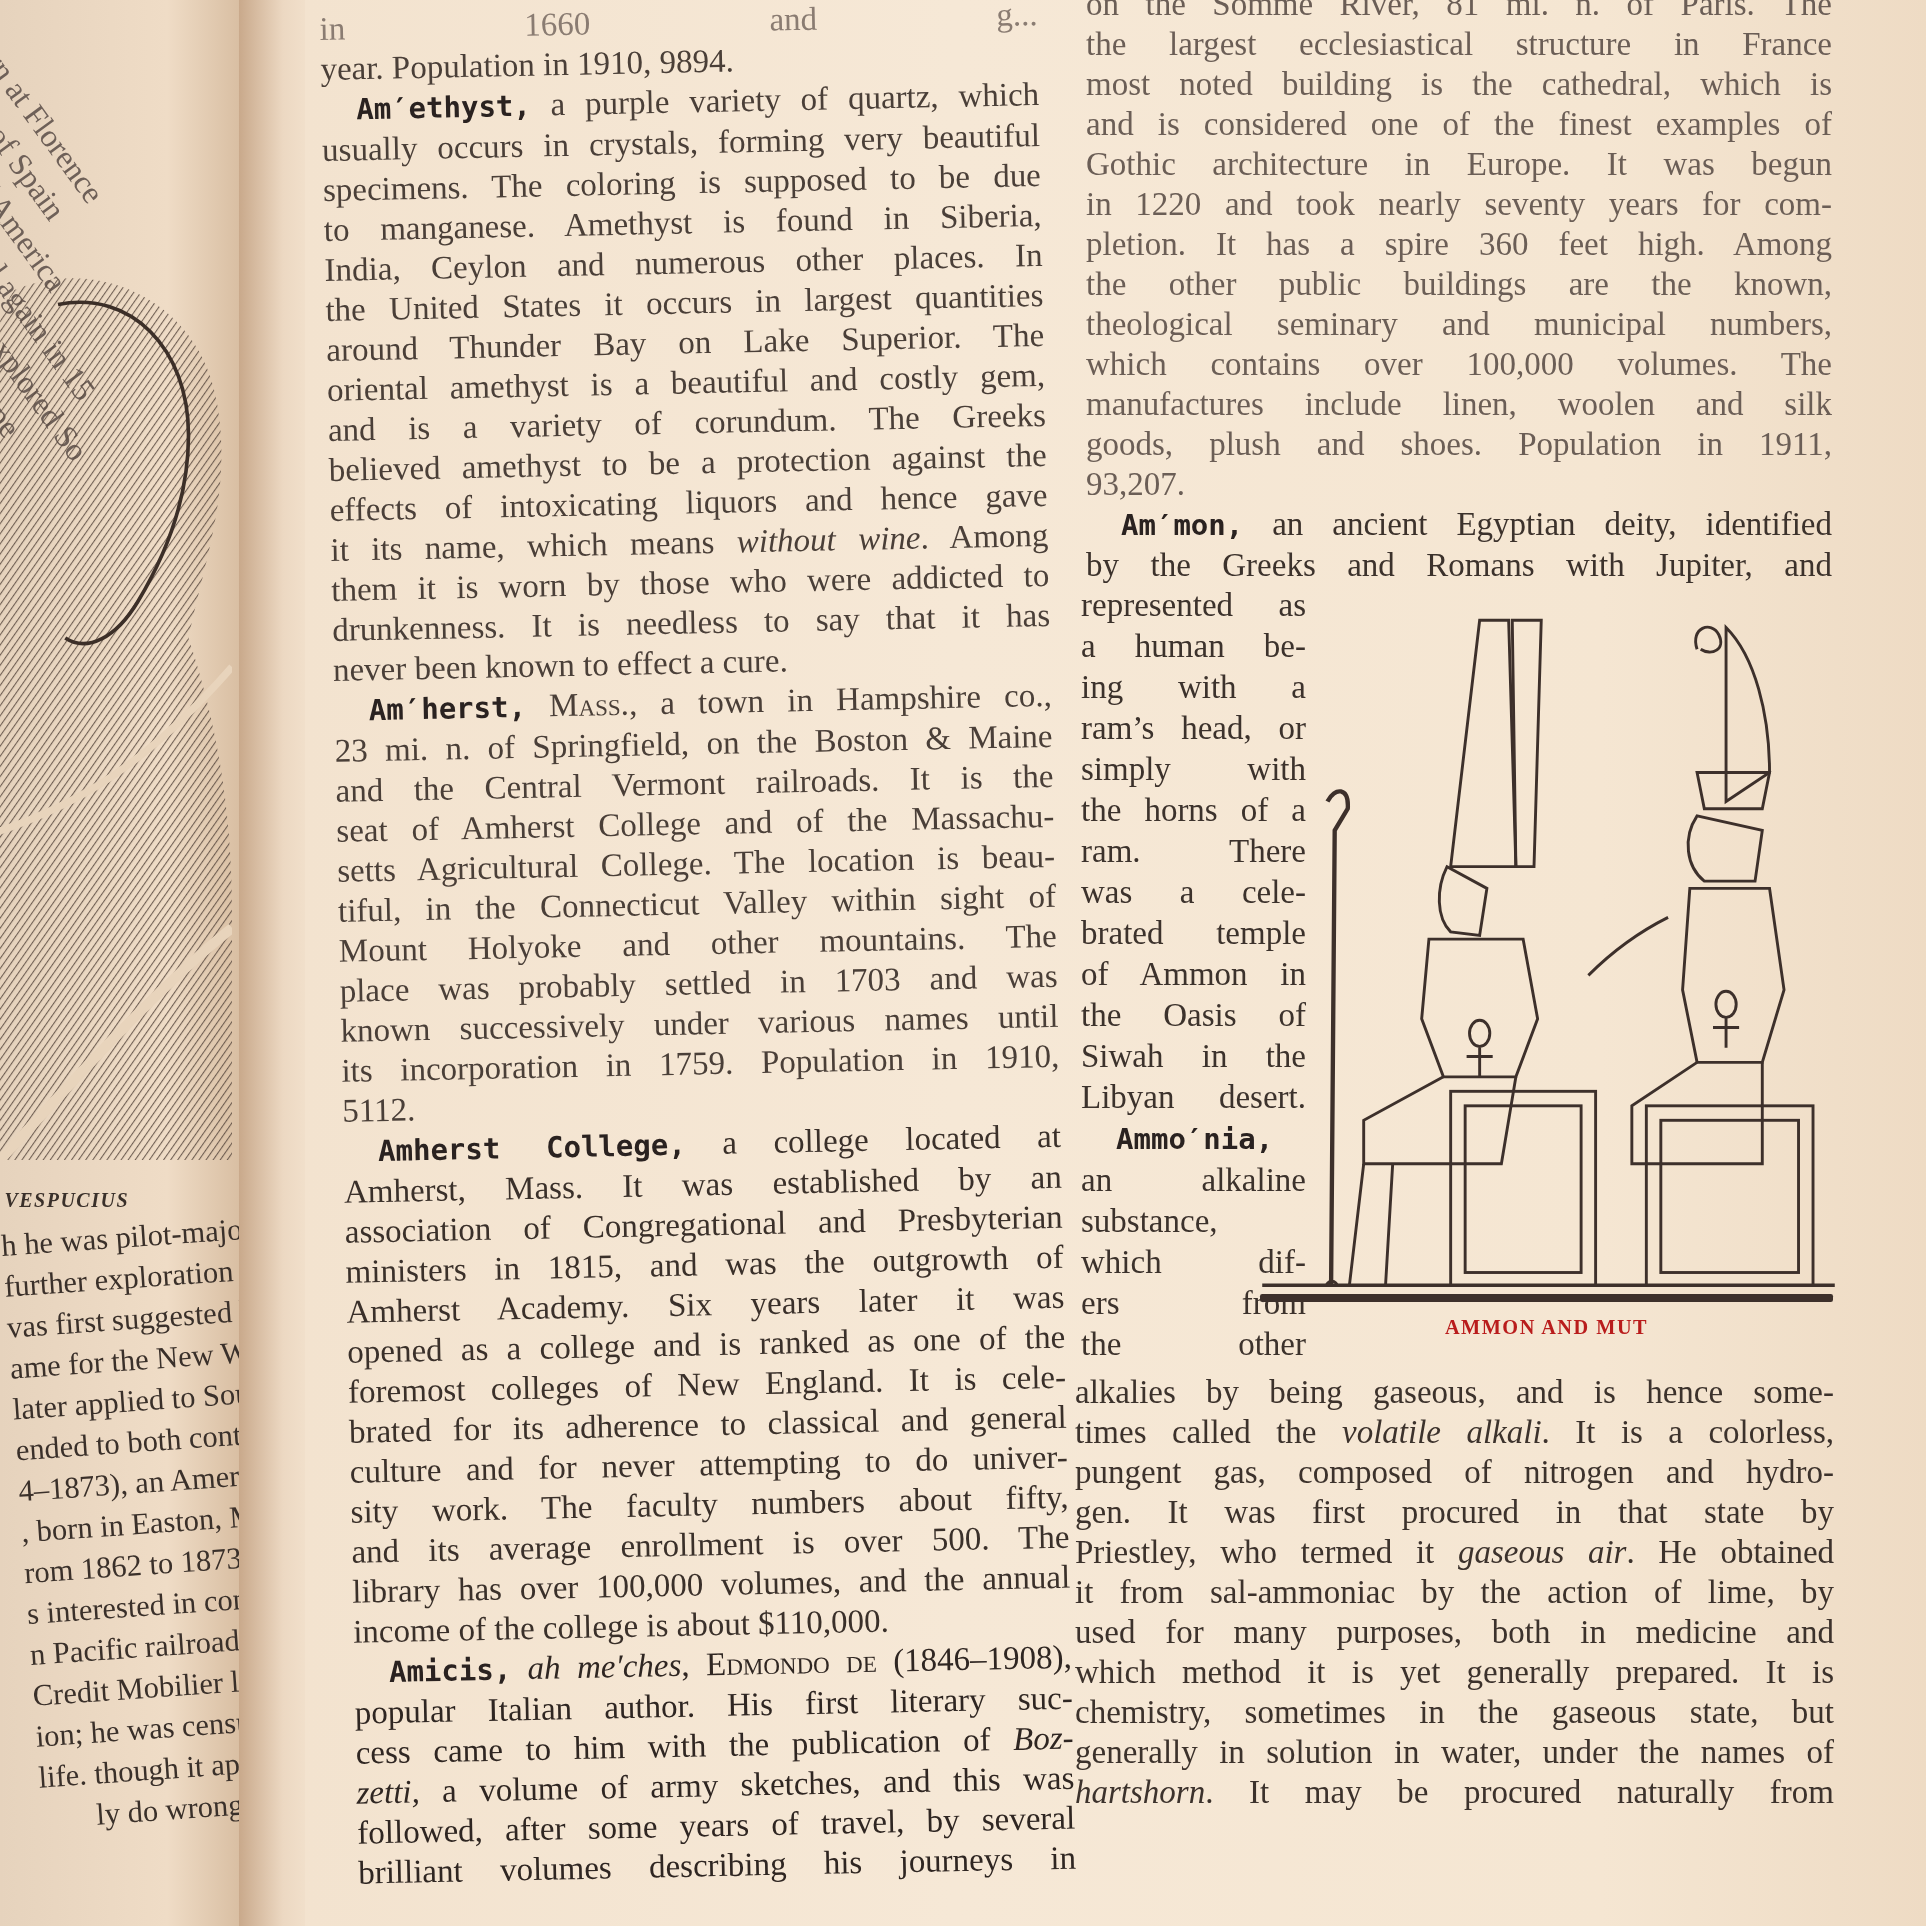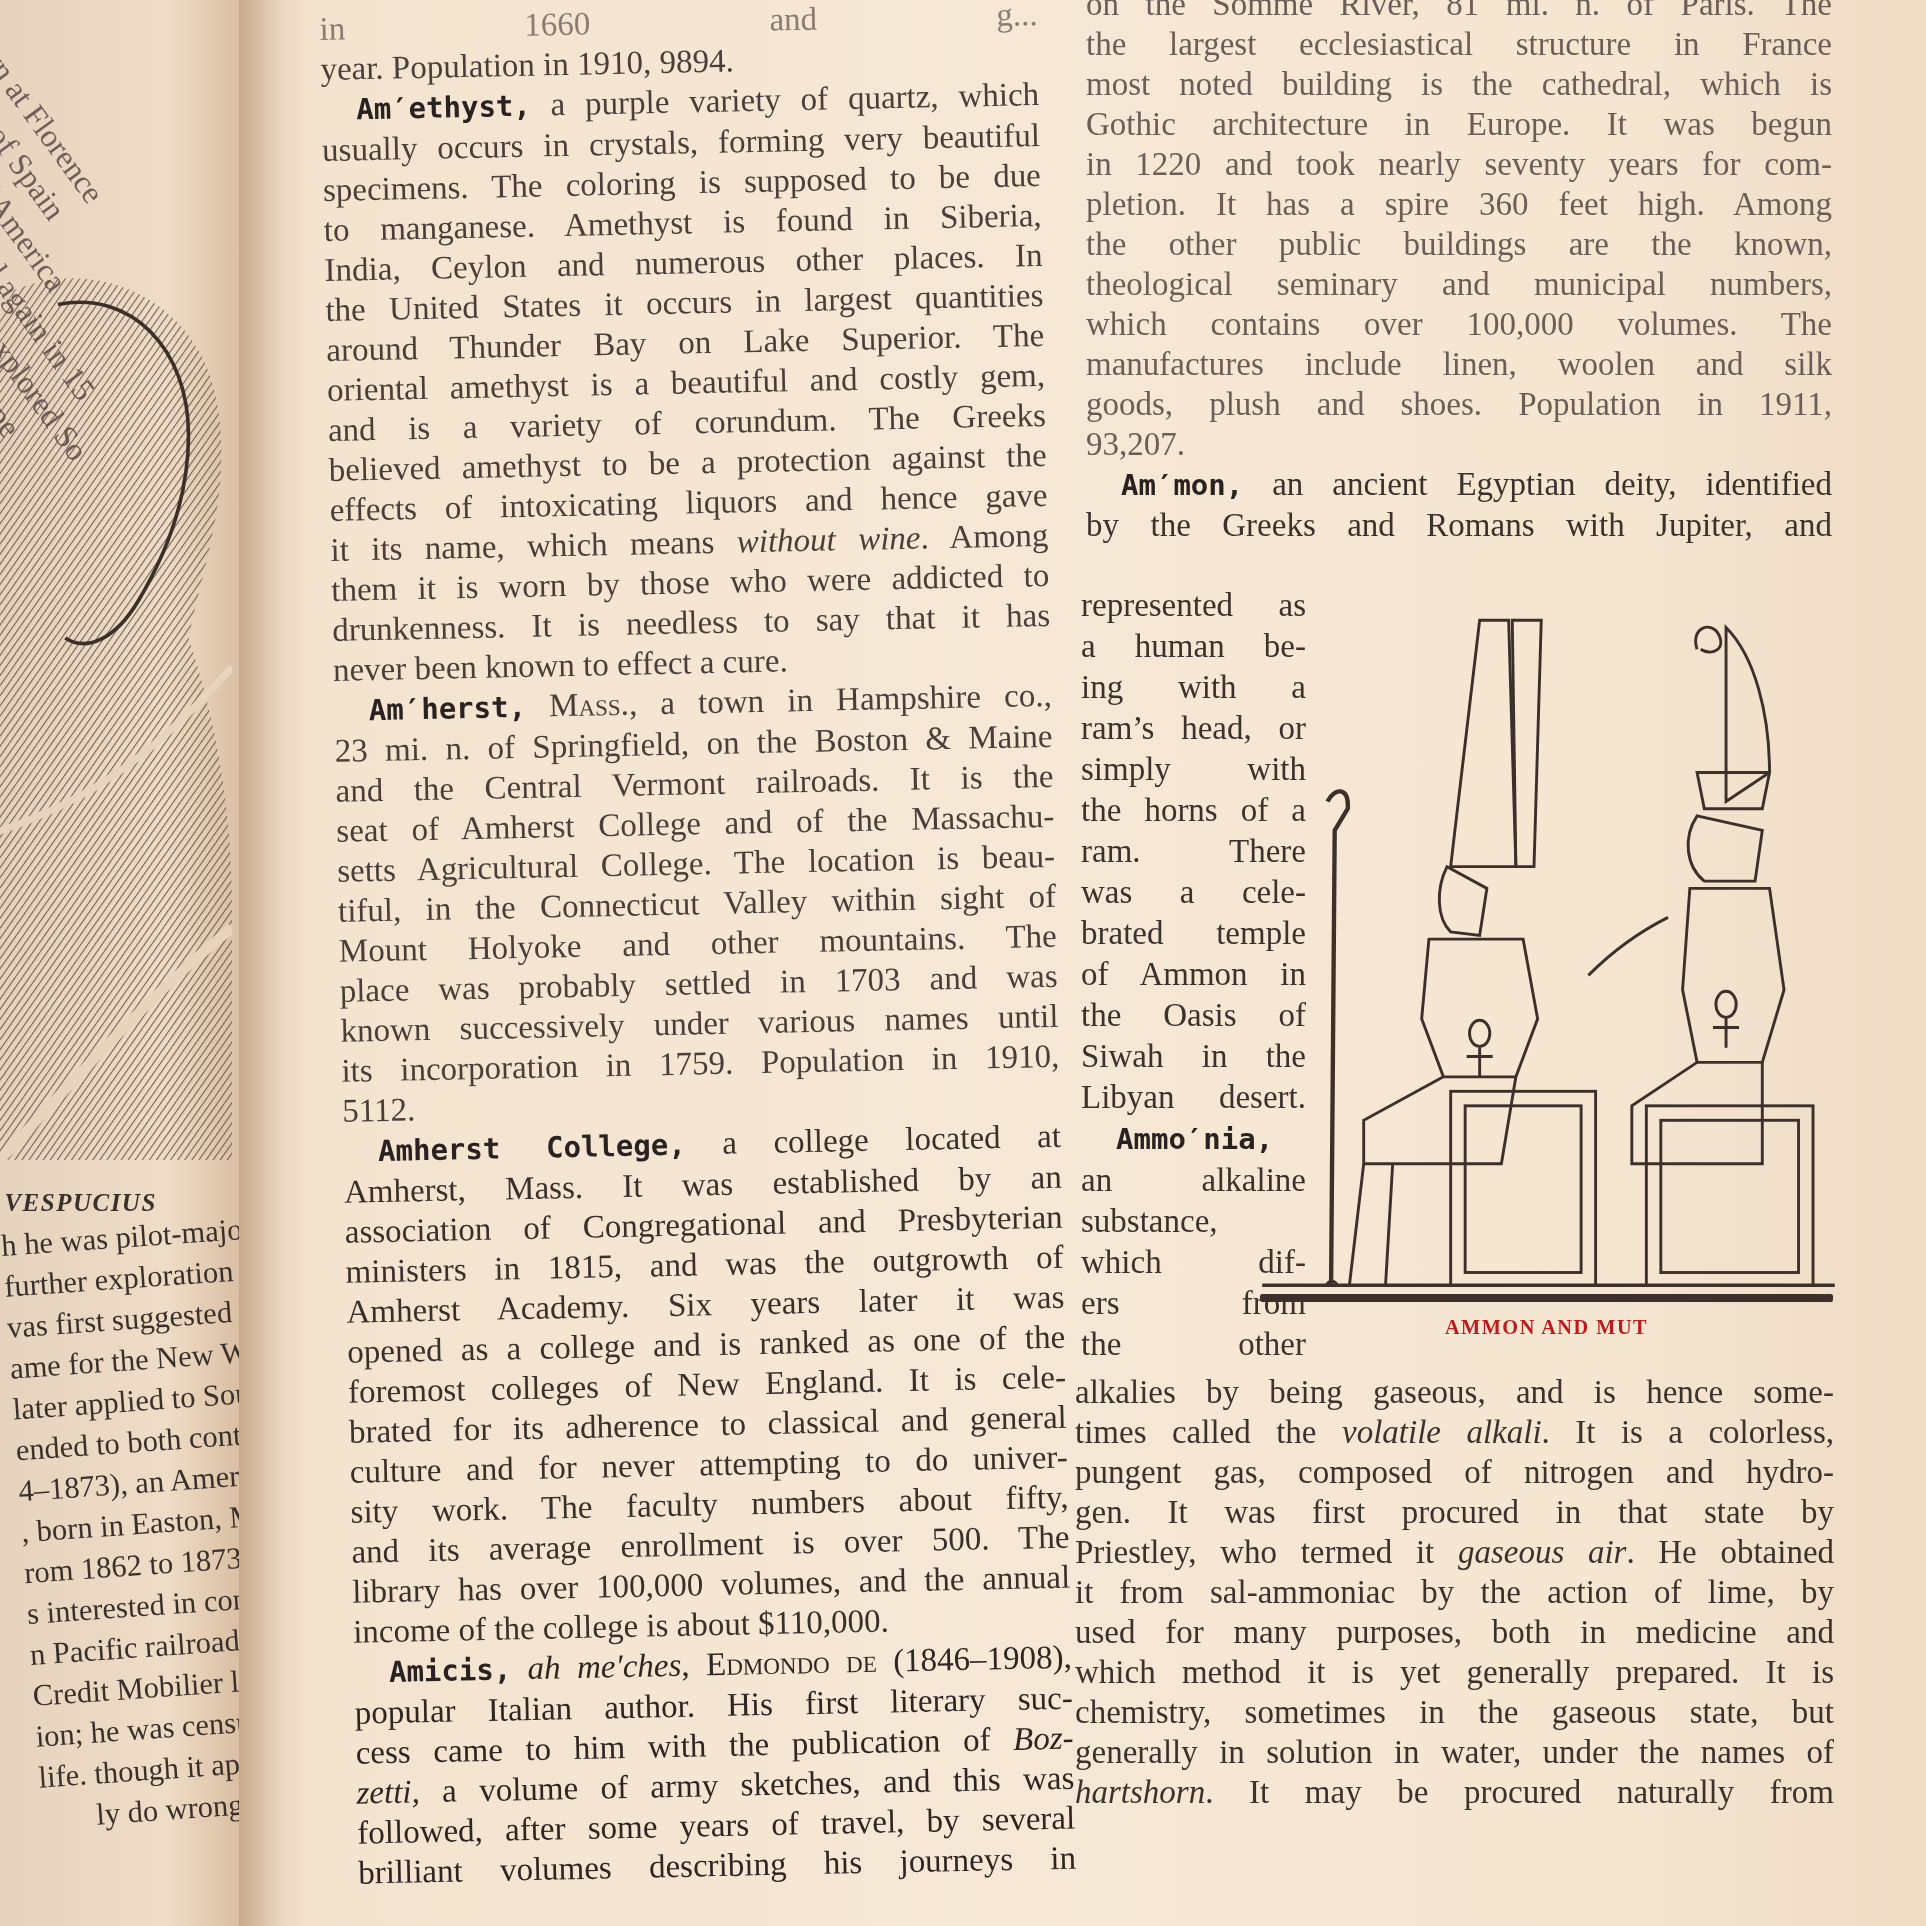--- a/index.html
+++ b/index.html
@@ -25,21 +25,21 @@
   .left-text-top {
     position:absolute; left:-44px; top:-29px; width:377px;
     transform:rotate(54deg); transform-origin:top left;
     font-size:32px; line-height:41px; color:#6e6058;
   }
   .left-text-top .ln { white-space:nowrap; display:block; }
   .portrait {
     position:absolute; left:-29px; top:261px; width:261px; height:899px;
   }
   .caption-vesp {
-    position:absolute; left:4.4px; top:1189px; font-size:25px; letter-spacing:1.5px;
+    position:absolute; left:4.4px; top:1189px; font-size:20px; letter-spacing:1.5px;
     font-style:italic; font-weight:bold; color:#3a302a;
   }
   .left-text-bottom {
     position:absolute; left:0; top:1226px; width:210px;
     font-size:30.5px; line-height:41px; color:#3a302a;
     transform:rotate(-4deg); transform-origin:top left;
   }
   .left-text-bottom .ln { display:block; white-space:nowrap; text-align:right; }
   .col {
     position:absolute; font-size:33px; line-height:40px; color:#4a3f38;
@@ -165,20 +165,21 @@
     <span class="ln"><span class="it">zetti,</span> <span>a volume of army sketches, and this was</span></span>
     <span class="ln">followed, after some years of travel, by several</span>
     <span class="ln">brilliant volumes describing his journeys in</span>
   </div>
 </div>
 
 <div class="col right-col">
   <span class="ln">on the Somme River, 81 mi. n. of Paris.  The</span>
   <span class="ln">the largest ecclesiastical structure in France</span>
   <span class="ln">most noted building is the cathedral, which is</span>
+  <span class="ln">and is considered one of the finest examples of</span>
   <span class="ln">Gothic architecture in Europe.  It was begun</span>
   <span class="ln">in 1220 and took nearly seventy years for com-</span>
   <span class="ln">pletion.  It has a spire 360 feet high.  Among</span>
   <span class="ln">the other public buildings are the known,</span>
   <span class="ln">theological seminary and municipal numbers,</span>
   <span class="ln">which contains over 100,000 volumes.  The</span>
   <span class="ln">manufactures include linen, woolen and silk</span>
   <span class="ln">goods, plush and shoes.  Population in 1911,</span>
   <span class="ln last">93,207.</span>
   <span class="ln ind" style="color:#3c322c"><span class="hw">Am′mon,</span><span> an ancient Egyptian deity, identified</span></span>

